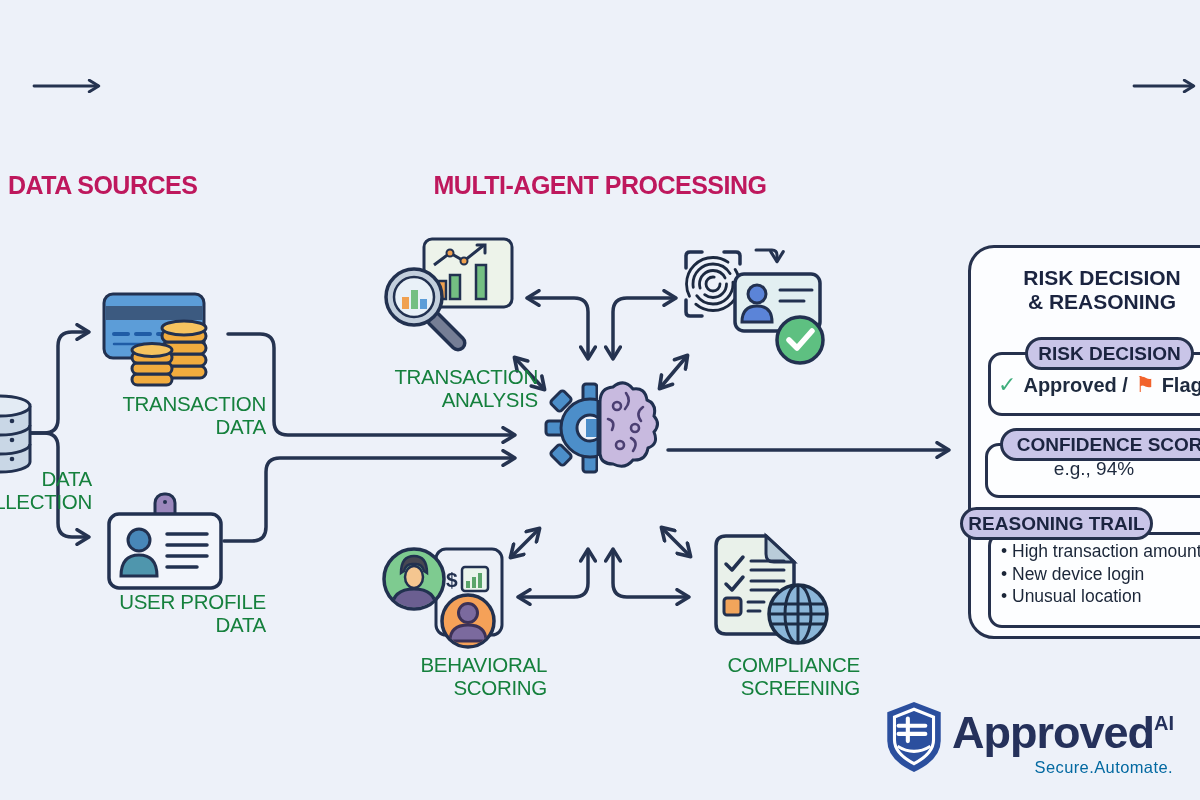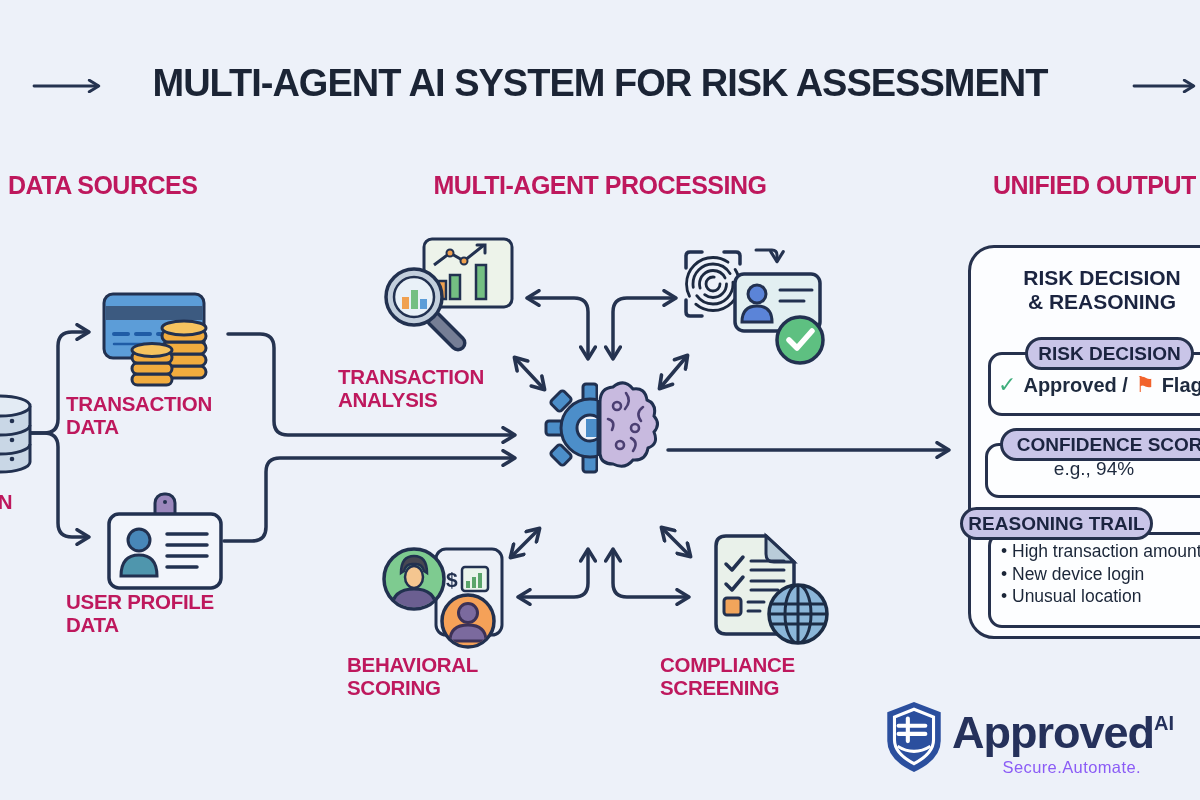--- a/index.html
+++ b/index.html
@@ -2,21 +2,21 @@
 <html><head>
 <meta charset="utf-8">
 <style>
   html,body{margin:0;padding:0;}
   body{width:1200px;height:800px;overflow:hidden;font-family:"Liberation Sans","DejaVu Sans",sans-serif;}
   .stage{position:relative;width:1200px;height:800px;background:#edf1f9;overflow:hidden;}
   .abs{position:absolute;}
   svg{display:block;}
   .overlay{position:absolute;left:0;top:0;z-index:1;}
   .icon{z-index:2;}
-  .lbl{z-index:3;white-space:pre-line;text-align:left;font-weight:700;color:#be185d;
+  .lbl{z-index:3;white-space:pre-line;text-align:right;font-weight:400;color:#15803d;
        font-size:20.5px;line-height:22.5px;letter-spacing:-0.3px;}
   .title{left:0;top:62px;width:1200px;text-align:center;font-size:38px;font-weight:700;
          color:#1b2435;letter-spacing:-1px;z-index:3;white-space:nowrap;}
   .colhead{top:171px;font-size:25px;font-weight:700;color:#be185d;letter-spacing:-0.5px;z-index:3;white-space:nowrap;}
   
   .panel{left:968px;top:245px;width:260px;height:388px;background:#fcfdff;border:3.5px solid #26314d;
          border-radius:26px;z-index:2;}
   .panel-head{left:984px;top:266px;width:236px;text-align:center;font-size:21px;line-height:24px;
          font-weight:700;color:#1b2440;white-space:pre-line;z-index:4;}
   .obox{position:absolute;background:#fdfeff;border:3px solid #26314d;border-radius:14px;z-index:3;}
@@ -26,21 +26,21 @@
         font-size:20px;font-weight:600;color:#1e2a3e;white-space:nowrap;}
   .check{color:#3fae7c;font-size:22px;font-weight:700;}
   .flag{color:#f2632c;font-size:22px;}
   .conf-val{position:absolute;left:985px;top:458px;width:218px;text-align:center;z-index:4;
         font-size:19px;font-weight:500;color:#1e2a3e;}
   .bullets{position:absolute;left:1001px;top:540px;z-index:4;font-size:17.5px;line-height:22.5px;
         font-weight:500;color:#1b2638;white-space:nowrap;}
   
   .logo-word{left:952px;top:707px;font-size:45px;font-weight:700;color:#25315b;letter-spacing:-1px;z-index:3;white-space:nowrap;}
   .logo-ai{font-size:20px;font-weight:700;vertical-align:18px;letter-spacing:0;text-align:right;}
-  .logo-tag{left:923px;top:758px;width:218px;text-align:right;font-size:16.5px;color:#8b5cf6;
+  .logo-tag{left:955px;top:758px;width:218px;text-align:right;font-size:16.5px;color:#0369a1;
         letter-spacing:0.4px;z-index:3;font-weight:500;}
 </style>
 </head>
 <body>
 
 <div class="stage">
 
   <svg class="overlay" width="1200" height="800" viewBox="0 0 1200 800">
     <defs>
       <marker id="ah" viewBox="0 0 10 10" refX="7.5" refY="5" markerWidth="5.2" markerHeight="5.2" orient="auto-start-reverse">
@@ -60,24 +60,22 @@
       <path d="M688 597 H627 Q613 597 613 583 V550" marker-start="url(#ah)" marker-end="url(#ah)"></path>
       <path d="M515 358 L544 389" marker-start="url(#ah)" marker-end="url(#ah)"></path>
       <path d="M687 356 L660 388" marker-start="url(#ah)" marker-end="url(#ah)"></path>
       <path d="M511 557 L539 529" marker-start="url(#ah)" marker-end="url(#ah)"></path>
       <path d="M690 556 L662 528" marker-start="url(#ah)" marker-end="url(#ah)"></path>
       <path d="M668 450 H948" marker-end="url(#ah)"></path>
       <path d="M756 250 H772 Q777 250 777 255 V261" stroke-width="3" marker-end="url(#ah)"></path>
     </g>
   </svg>
 
-  <div class="abs title">MULTI-AGENT AI SYSTEM FOR RISK ASSESSMENT</div>
   <div class="abs colhead" style="left:8px;">DATA SOURCES</div>
   <div class="abs colhead" style="left:400px;width:400px;text-align:center;">MULTI-AGENT PROCESSING</div>
-  <div class="abs colhead" style="left:993px;">UNIFIED OUTPUT</div>
 
   <svg class="abs icon" style="left:-34px;top:392px;" width="68" height="88" viewBox="0 0 68 88">
     <g stroke="#223150" stroke-width="3">
       <path d="M4 14 V70 A30 10 0 0 0 64 70 V14" fill="#c9d7e6"></path>
       <ellipse cx="34" cy="14" rx="30" ry="10" fill="#e3ebf4"></ellipse>
       <path d="M4 33 A30 10 0 0 0 64 33" fill="none"></path>
       <path d="M4 52 A30 10 0 0 0 64 52" fill="none"></path>
     </g>
     <circle cx="46" cy="29" r="2.3" fill="#223150"></circle>
     <circle cx="46" cy="48" r="2.3" fill="#223150"></circle>

